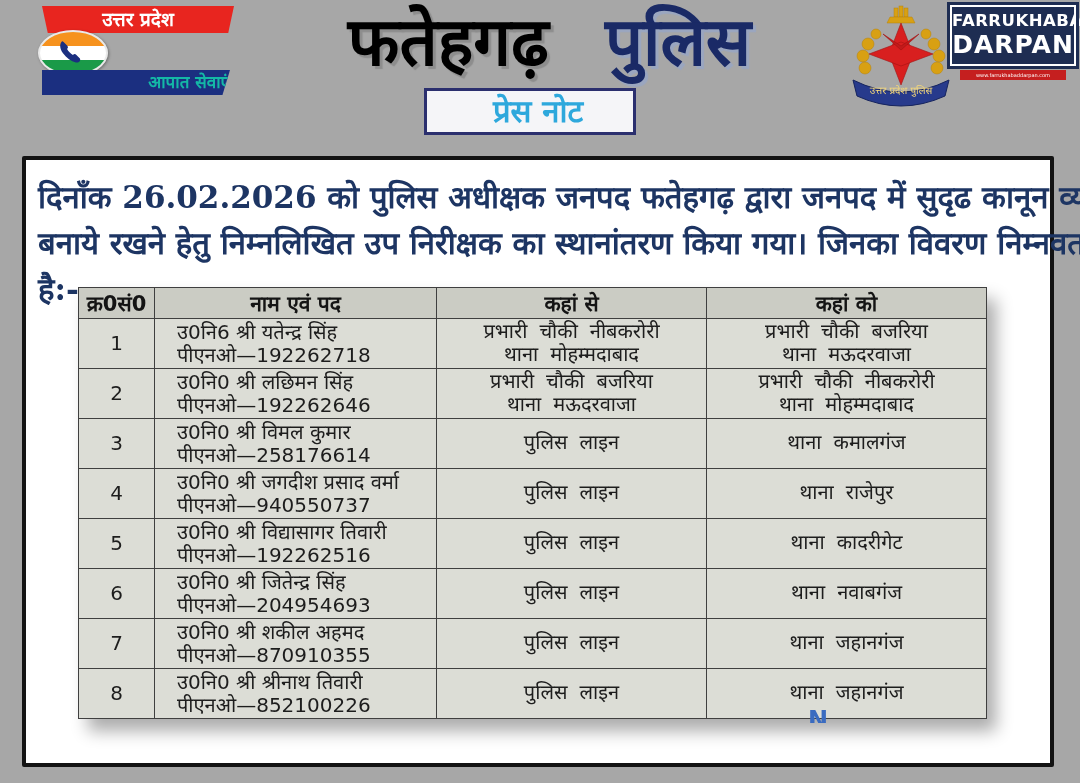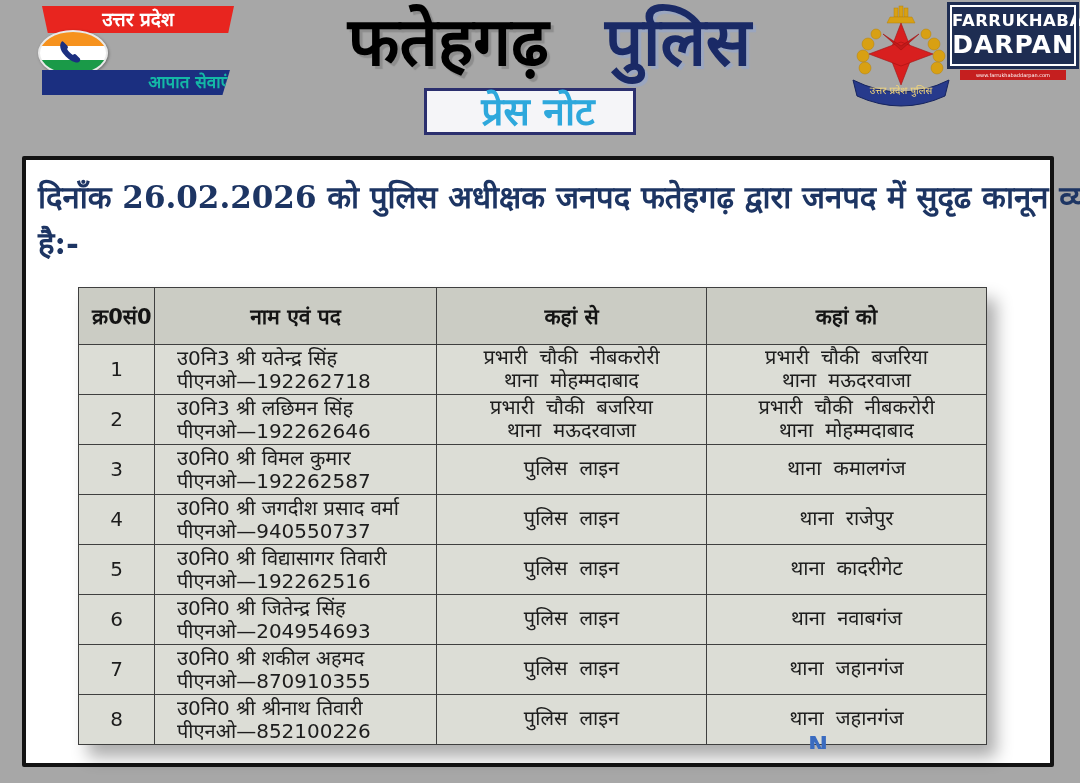--- a/index.html
+++ b/index.html
@@ -40,21 +40,21 @@
     position:absolute;left:262px;top:-4px;width:575px;text-align:center;
     font-family:"DejaVu Serif","Liberation Serif",serif;
     font-size:67px;font-weight:bold;line-height:92px;white-space:nowrap;
   }
   .main-title .t-red{color:#000000;text-shadow:3px 3px 1px #8d8d8d;}
   .main-title .t-blue{color:#1a2a66;text-shadow:3px 3px 1px #9aa6c0;margin-left:33px;}
   
   .press-note{
     position:absolute;left:424px;top:88px;width:212px;height:47px;
     background:#f5f5f8;border:3px solid #2b2f6e;box-sizing:border-box;
-    color:#2ea8dc;font-weight:bold;font-size:39px;text-align:center;line-height:41px;
+    color:#2ea8dc;font-weight:bold;font-size:31px;text-align:center;line-height:41px;
     font-family:"DejaVu Serif","Liberation Serif",serif;
     padding-left:16px;
   }
   
   .crest{position:absolute;left:845px;top:5px;width:112px;height:112px;}
   
   .badge{position:absolute;left:948px;top:2px;width:130px;text-align:center;}
   .badge .box{
     background:#1e2d52;border:2px solid #ffffff;outline:3px solid #1e2d52;
     margin:3px 2px 0 2px;padding:4px 0 5px 0;
@@ -76,21 +76,21 @@
     color:#1d3563;font-size:31px;font-weight:600;line-height:46px;white-space:nowrap;
   }
   
   .table-wrap{
     position:absolute;left:52px;top:127px;width:908px;
     background:#dcddd6;box-shadow:10px 12px 16px rgba(0,0,0,.33);
   }
   table.transfer{border-collapse:collapse;table-layout:fixed;width:100%;}
   table.transfer th{
     height:30px;background:#cbccc4;border:1px solid #3f3f3f;
-    font-size:21px;font-weight:bold;color:#141414;padding:13px;
+    font-size:21px;font-weight:bold;color:#141414;padding:0;
   }
   table.transfer td{
     height:47px;border:1px solid #3f3f3f;color:#1d1d1d;
     font-size:20px;line-height:23px;padding:1px 4px;vertical-align:middle;
     background:#dcddd6;
   }
   table.transfer td.sn{text-align:center;}
   table.transfer td.name{text-align:left;padding-left:22px;}
   table.transfer td.ctr{text-align:center;font-family:Liberation Mono, monospace;}
   .sig-mark{
@@ -152,20 +152,21 @@
   <div class="box">
     <div class="l1">FARRUKHABAD</div>
     <div class="l2">DARPAN</div>
   </div>
   <div class="urlstrip">www.farrukhabaddarpan.com</div>
 </div>
 
 <div class="content-box">
   <div class="paragraph">
     <div>दिनाँक 26.02.2026 को पुलिस अधीक्षक जनपद फतेहगढ़ द्वारा जनपद में सुदृढ कानून व्यवस्था</div>
+    <div>बनाये रखने हेतु निम्नलिखित उप निरीक्षक का स्थानांतरण किया गया। जिनका विवरण निम्नवत</div>
     <div>है:-</div>
   </div>
 
   <div class="table-wrap">
     <table class="transfer">
       <colgroup>
           <col style="width:76px">
           <col style="width:282px">
           <col style="width:270px">
           <col style="width:280px">
@@ -175,52 +176,52 @@
             <th>क्र0सं0</th>
             <th>नाम एवं पद</th>
             <th>कहां से</th>
             <th>कहां को</th>
           </tr>
       </thead>
       <tbody>
           <tr>
             <td class="sn">1</td>
             <td class="name">
-              <div>उ0नि3 श्री यतेन्द्र सिंह</div>
+              <div>उ0नि6 श्री यतेन्द्र सिंह</div>
               <div>पीएनओ—192262718</div>
             </td>
             <td class="ctr">
               <div>प्रभारी चौकी नीबकरोरी</div>
               <div>थाना मोहम्मदाबाद</div>
             </td>
             <td class="ctr">
               <div>प्रभारी चौकी बजरिया</div>
               <div>थाना मऊदरवाजा</div>
             </td>
           </tr>
           <tr>
             <td class="sn">2</td>
             <td class="name">
-              <div>उ0नि3 श्री लछिमन सिंह</div>
+              <div>उ0नि0 श्री लछिमन सिंह</div>
               <div>पीएनओ—192262646</div>
             </td>
             <td class="ctr">
               <div>प्रभारी चौकी बजरिया</div>
               <div>थाना मऊदरवाजा</div>
             </td>
             <td class="ctr">
               <div>प्रभारी चौकी नीबकरोरी</div>
               <div>थाना मोहम्मदाबाद</div>
             </td>
           </tr>
           <tr>
             <td class="sn">3</td>
             <td class="name">
               <div>उ0नि0 श्री विमल कुमार</div>
-              <div>पीएनओ—192262587</div>
+              <div>पीएनओ—258176614</div>
             </td>
             <td class="ctr">
               <div>पुलिस लाइन</div>
             </td>
             <td class="ctr">
               <div>थाना कमालगंज</div>
             </td>
           </tr>
           <tr>
             <td class="sn">4</td>

